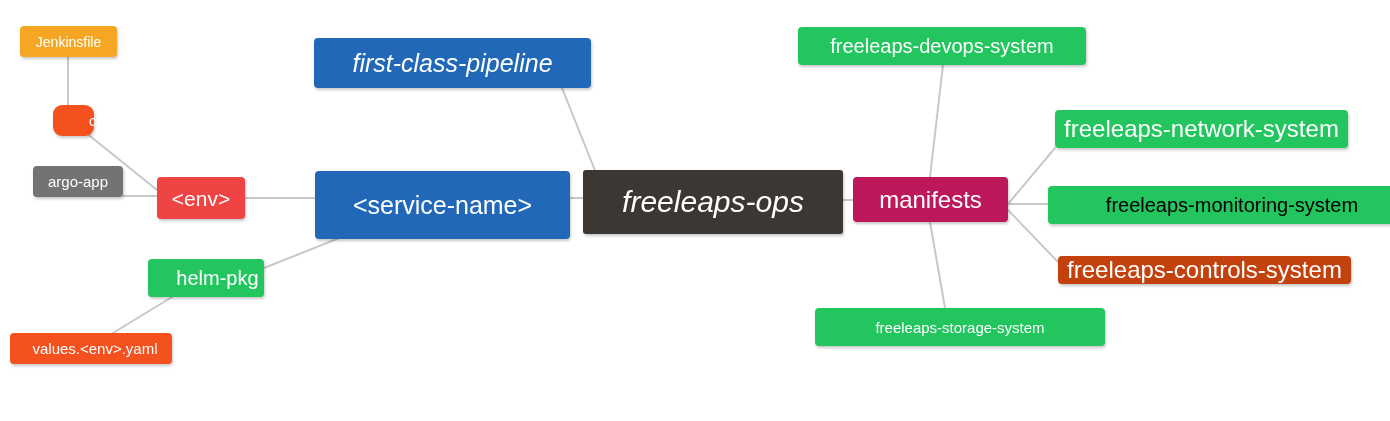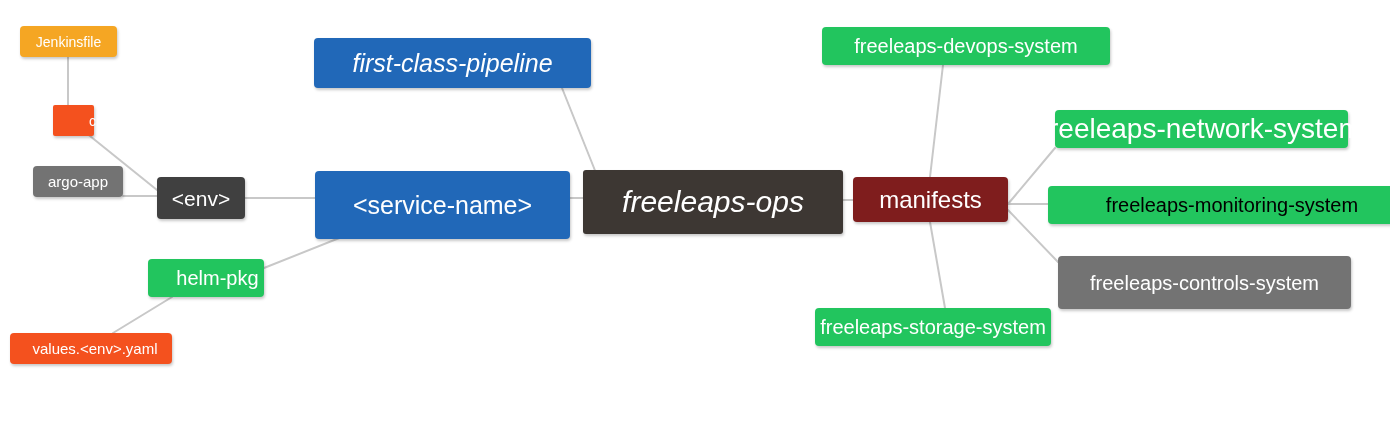--- a/index.html
+++ b/index.html
@@ -37,21 +37,21 @@
     border-radius: 4px;
     box-shadow: 1px 2px 3px rgba(0,0,0,0.22);
     line-height: 1;
     text-align: right;
     user-select: none;
   }
   .node.root {
     border-radius: 3px;
   }
   .node.sq {
-    border-radius: 2px;
+    border-radius: 9px;
     padding-left: 41px;
   }
 </style>
 </head>
 <body>
 
 <div id="canvas">
   <svg id="edges" width="1390" height="421" viewBox="0 0 1390 421">
       <line x1="583" y1="198" x2="570" y2="198" stroke="#c8c8c8" stroke-width="2" stroke-linecap="round"></line>
       <line x1="598" y1="178" x2="562" y2="88" stroke="#c8c8c8" stroke-width="2" stroke-linecap="round"></line>
@@ -65,26 +65,26 @@
       <line x1="930" y1="177" x2="943" y2="65" stroke="#c8c8c8" stroke-width="2" stroke-linecap="round"></line>
       <line x1="1008" y1="204" x2="1055" y2="148" stroke="#c8c8c8" stroke-width="2" stroke-linecap="round"></line>
       <line x1="1008" y1="204" x2="1048" y2="204" stroke="#c8c8c8" stroke-width="2" stroke-linecap="round"></line>
       <line x1="1008" y1="210" x2="1058" y2="262" stroke="#c8c8c8" stroke-width="2" stroke-linecap="round"></line>
       <line x1="930" y1="222" x2="945" y2="308" stroke="#c8c8c8" stroke-width="2" stroke-linecap="round"></line>
     </svg>
   <div id="node-layer">
       <div class="node root" style="left: 583px; top: 170px; width: 260px; height: 64px; background: rgb(61, 55, 51); font-size: 30px; color: rgb(255, 255, 255); font-style: italic;">freeleaps-ops</div>
       <div class="node" style="left: 315px; top: 171px; width: 255px; height: 68px; background: rgb(33, 104, 184); font-size: 25px; color: rgb(255, 255, 255);">&lt;service-name&gt;</div>
       <div class="node" style="left: 314px; top: 38px; width: 277px; height: 50px; background: rgb(33, 104, 184); font-size: 25px; color: rgb(255, 255, 255); font-style: italic;">first-class-pipeline</div>
-      <div class="node" style="left: 853px; top: 177px; width: 155px; height: 45px; background: #7f1d1d; font-size: 24px; color: rgb(255, 255, 255);">manifests</div>
-      <div class="node" style="left: 157px; top: 177px; width: 88px; height: 42px; background: #404040; font-size: 21px; color: rgb(255, 255, 255);">&lt;env&gt;</div>
+      <div class="node" style="left: 853px; top: 177px; width: 155px; height: 45px; background: #be185d; font-size: 24px; color: rgb(255, 255, 255);">manifests</div>
+      <div class="node" style="left: 157px; top: 177px; width: 88px; height: 42px; background: #ef4444; font-size: 21px; color: rgb(255, 255, 255);">&lt;env&gt;</div>
       <div class="node" style="left: 148px; top: 259px; width: 116px; height: 38px; background: rgb(34, 197, 94); font-size: 20px; color: rgb(255, 255, 255); padding-left: 23px;">helm-pkg</div>
       <div class="node" style="left: 20px; top: 26px; width: 97px; height: 31px; background: rgb(245, 166, 35); font-size: 14px; color: rgb(255, 255, 255);">Jenkinsfile</div>
       <div class="node sq" style="left: 53px; top: 105px; width: 32px; height: 31px; background: rgb(244, 81, 30); font-size: 14px; color: rgb(255, 255, 255);">ci</div>
       <div class="node" style="left: 33px; top: 166px; width: 90px; height: 31px; background: #737373; font-size: 15px; color: rgb(255, 255, 255);">argo-app</div>
       <div class="node" style="left: 10px; top: 333px; width: 162px; height: 31px; background: rgb(244, 81, 30); font-size: 15px; color: rgb(255, 255, 255); padding-left: 8px;">values.&lt;env&gt;.yaml</div>
-      <div class="node" style="left: 798px; top: 27px; width: 288px; height: 38px; background: rgb(34, 197, 94); font-size: 20px; color: rgb(255, 255, 255); margin-left: 24px;">freeleaps-devops-system</div>
-      <div class="node" style="left: 1055px; top: 110px; width: 293px; height: 38px; background: rgb(34, 197, 94); font-size: 28px; color: rgb(255, 255, 255);">freeleaps-network-system</div>
+      <div class="node" style="left: 798px; top: 27px; width: 288px; height: 38px; background: rgb(34, 197, 94); font-size: 20px; color: rgb(255, 255, 255);">freeleaps-devops-system</div>
+      <div class="node" style="left: 1055px; top: 110px; width: 293px; height: 38px; background: rgb(34, 197, 94); font-size: 24px; color: rgb(255, 255, 255);">freeleaps-network-system</div>
       <div class="node" style="left: 1048px; top: 186px; width: 368px; height: 38px; background: rgb(34, 197, 94); font-size: 20px; color: #000000;">freeleaps-monitoring-system</div>
-      <div class="node" style="left: 1058px; top: 256px; width: 293px; height: 53px; background: #737373; font-size: 20px; color: rgb(255, 255, 255);">freeleaps-controls-system</div>
-      <div class="node" style="left: 815px; top: 308px; width: 236px; height: 38px; background: rgb(34, 197, 94); font-size: 20px; color: rgb(255, 255, 255);">freeleaps-storage-system</div>
+      <div class="node" style="left: 1058px; top: 256px; width: 293px; height: 28px; background: #c2410c; font-size: 24px; color: rgb(255, 255, 255);">freeleaps-controls-system</div>
+      <div class="node" style="left: 815px; top: 308px; width: 290px; height: 38px; background: rgb(34, 197, 94); font-size: 15px; color: rgb(255, 255, 255);">freeleaps-storage-system</div>
     </div>
 </div>
 
 </body></html>

